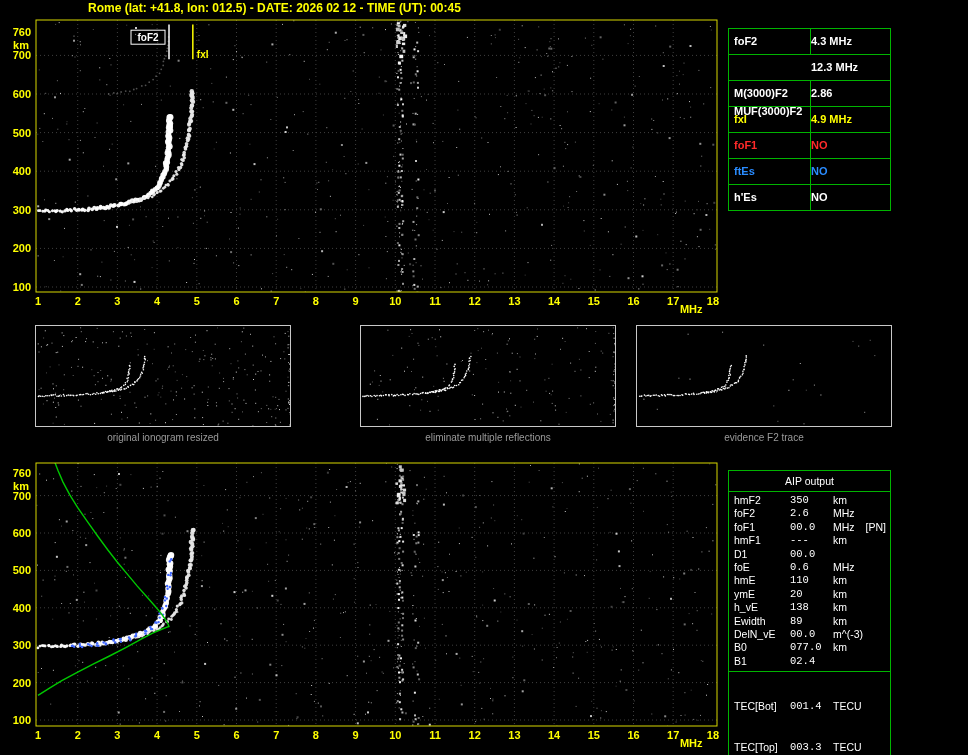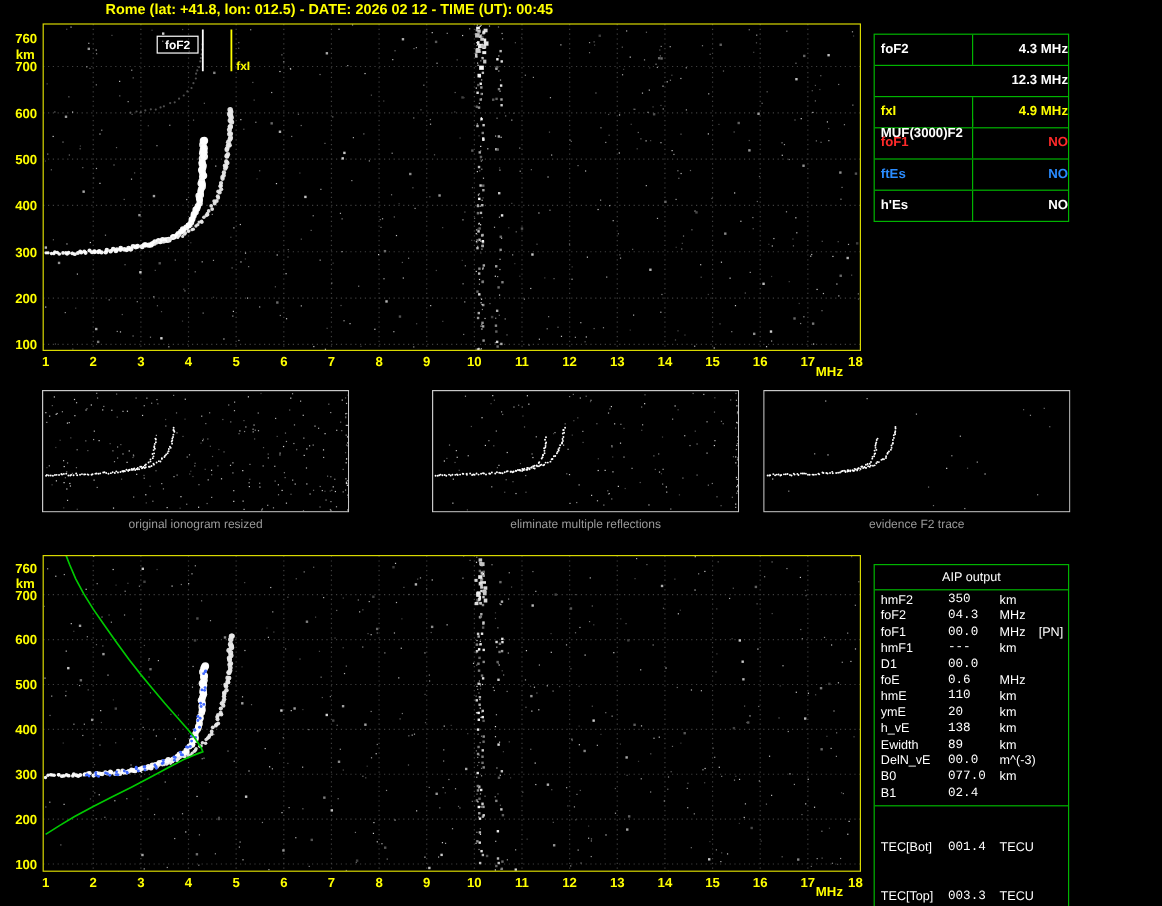--- a/index.html
+++ b/index.html
@@ -11,21 +11,21 @@
   svg text.tick{fill:#ffff00;font:bold 11px "Liberation Sans",sans-serif;}
   svg text.mk{font:bold 10px "Liberation Sans",sans-serif;}
   
   #autoscala{left:728px;top:28px;width:161px;border:1px solid #00b400;background:#000;}
   .as-title{height:25px;line-height:25px;text-align:center;color:#ffff00;
             font:bold 11px "Liberation Sans",sans-serif;border-bottom:1px solid #00b400;}
   .as-row{display:flex;height:25px;border-bottom:1px solid #00b400;}
   .as-row:last-child{border-bottom:none;}
   .as-label{width:82px;border-right:1px solid #00b400;padding:6px 0 0 5px;
             font:bold 11px "Liberation Sans",sans-serif;box-sizing:border-box;}
-  .as-value{flex:1;text-align:right;padding-top:6px;font:bold 11px "Liberation Sans",sans-serif;}
+  .as-value{flex:1;text-align:left;padding-top:6px;font:bold 11px "Liberation Sans",sans-serif;}
   
   #aip{left:728px;top:470px;width:161px;border:1px solid #00b400;background:#000;color:#fff;
        font:10.5px "Liberation Sans",sans-serif;}
   .aip-title{height:20px;line-height:20px;text-align:center;border-bottom:1px solid #00b400;color:#ffffff;}
   .aip-row{display:flex;height:13.4px;line-height:13.4px;padding-left:5px;}
   .aip-label{width:56px;}
   .aip-value{width:34px;text-align:left;font-family:Liberation Mono, monospace;}
   .aip-unit{width:40px;padding-left:9px;box-sizing:border-box;}
   .aip-extra{flex:1;text-align:right;padding-right:4px;}
   #aip-tec-sep{border-top:1px solid #00b400;margin-top:3px;}
@@ -1006,20 +1006,24 @@
 
 <div class="abs" id="autoscala">
   <div>
       <div class="as-row">
         <div class="as-label" style="color: rgb(255, 255, 255);">foF2</div>
         <div class="as-value" style="color: rgb(255, 255, 255);">4.3 MHz</div>
       </div>
       <div class="as-row">
         <div class="as-label" style="color: rgb(255, 255, 255); margin-top: 44px;">MUF(3000)F2</div>
         <div class="as-value" style="color: rgb(255, 255, 255);">12.3 MHz</div>
+      </div>
+      <div class="as-row">
+        <div class="as-label" style="color: rgb(255, 255, 255);">M(3000)F2</div>
+        <div class="as-value" style="color: rgb(255, 255, 255);">2.86</div>
       </div>
       <div class="as-row">
         <div class="as-label" style="color: rgb(255, 255, 0);">fxI</div>
         <div class="as-value" style="color: rgb(255, 255, 0);">4.9 MHz</div>
       </div>
       <div class="as-row">
         <div class="as-label" style="color: rgb(255, 42, 42);">foF1</div>
         <div class="as-value" style="color: rgb(255, 42, 42);">NO</div>
       </div>
       <div class="as-row">
@@ -2838,21 +2842,21 @@
   <div class="aip-title">AIP output</div>
   <div style="padding-top:2px">
       <div class="aip-row">
         <div class="aip-label">hmF2</div>
         <div class="aip-value">350</div>
         <div class="aip-unit">km</div>
         <div class="aip-extra"></div>
       </div>
       <div class="aip-row">
         <div class="aip-label">foF2</div>
-        <div class="aip-value">04.3</div>
+        <div class="aip-value">2.6</div>
         <div class="aip-unit">MHz</div>
         <div class="aip-extra"></div>
       </div>
       <div class="aip-row">
         <div class="aip-label">foF1</div>
         <div class="aip-value">00.0</div>
         <div class="aip-unit">MHz</div>
         <div class="aip-extra">[PN]</div>
       </div>
       <div class="aip-row">

